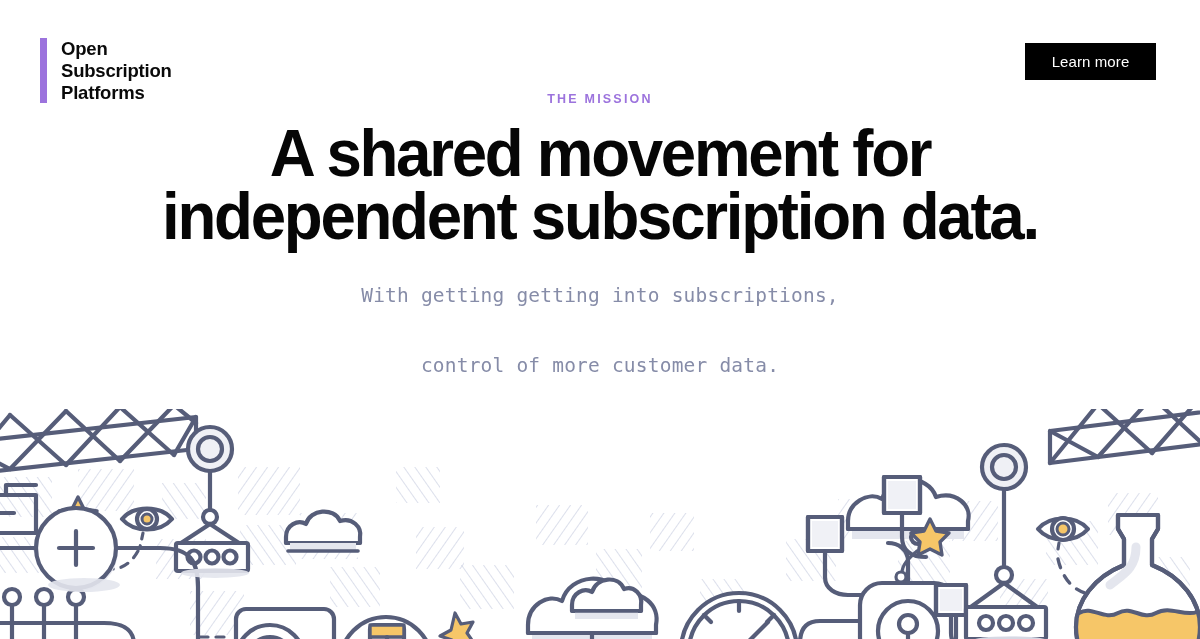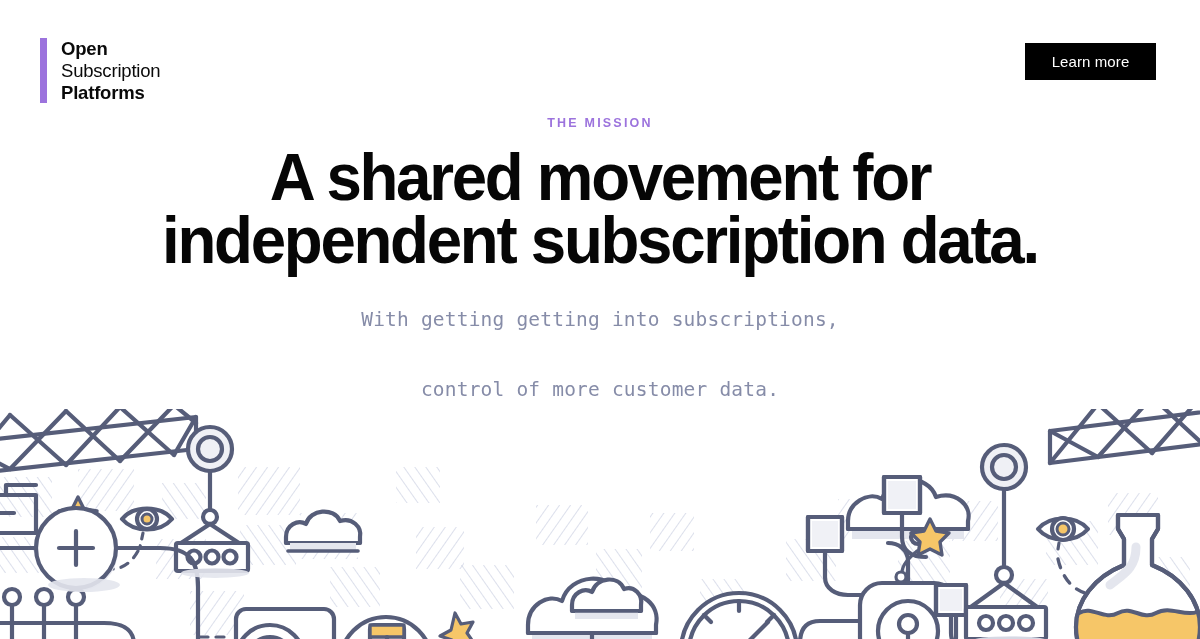--- a/index.html
+++ b/index.html
@@ -48,21 +48,21 @@
     justify-content: center;
     line-height: 1.18;
   }
   .logo-line {
     font-size: 18.5px;
     color: #0a0a0a;
     letter-spacing: -0.2px;
     white-space: nowrap;
   }
   .logo-line.bold { font-weight: 700; }
-  .logo-line.reg  { font-weight: 400; }
+  .logo-line.reg  { font-weight: 700; }
 
   .learn-more {
     position: absolute;
     top: 43px;
     right: 44px;
     width: 131px;
     height: 37px;
     background: #000000;
     color: #ffffff;
     border: none;
@@ -79,21 +79,21 @@
   
   .hero {
     position: absolute;
     top: 0; left: 0;
     width: 1200px;
     text-align: center;
     z-index: 25;
   }
 
   .eyebrow {
-    margin-top: 116px;
+    margin-top: 92px;
     font-size: 12.5px;
     font-weight: 700;
     letter-spacing: 2.2px;
     color: #9c73dd;
     text-transform: uppercase;
   }
 
   .headline {
     margin-top: 16px;
     font-size: 67px;

